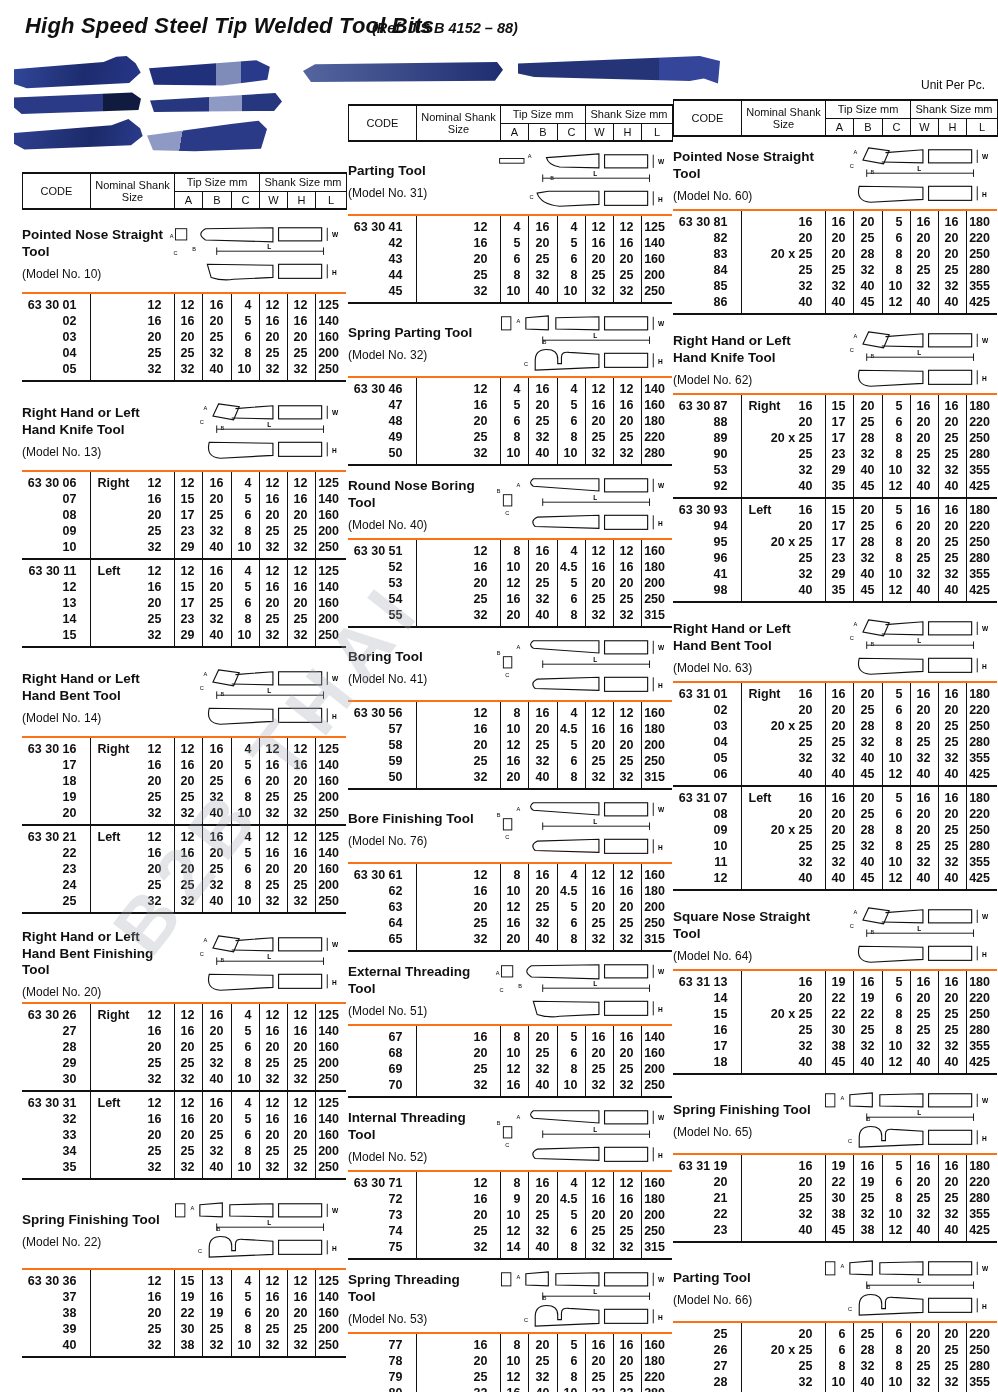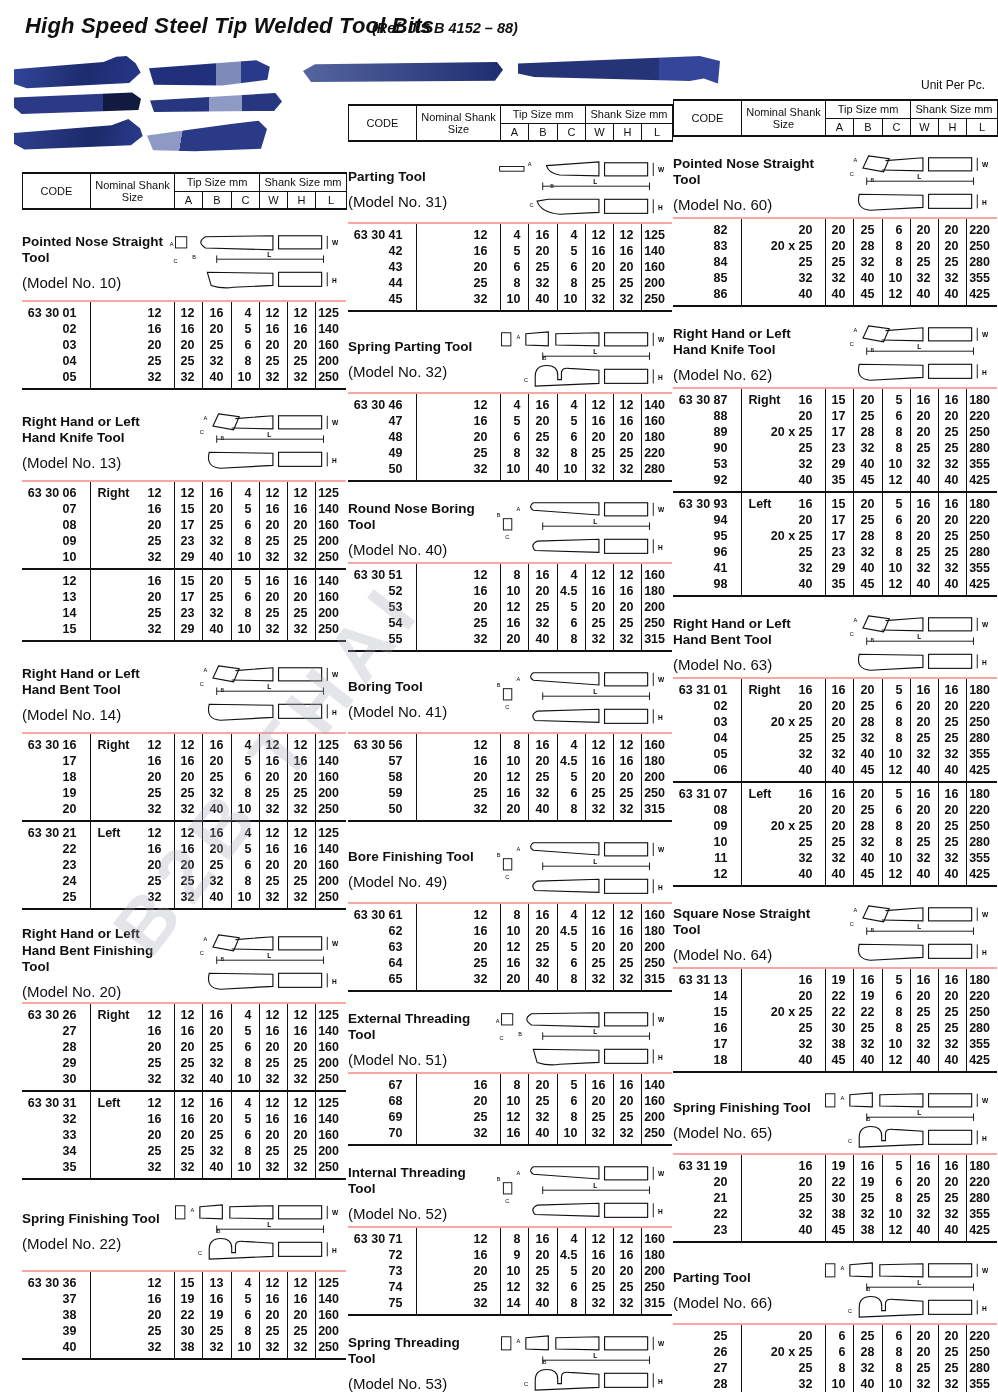--- a/index.html
+++ b/index.html
@@ -31,32 +31,32 @@
   .p8{left:147px;top:119px;width:120px;height:33px;background:linear-gradient(100deg,#8e9ac4 0 30%,#2a3a86 30%);
       clip-path:polygon(0 50%,70% 15%,93% 5%,100% 30%,95% 90%,40% 98%,5% 95%)}
   
   .col{position:absolute}
   #col-1{left:22px;top:172px;width:324px}
   #col-2{left:348px;top:104px;width:324px}
   #col-3{left:673px;top:99px;width:323px}
   table{border-collapse:collapse;table-layout:fixed;width:100%}
   .hdr-table{border-top:2px solid #111;border-bottom:2px solid #111}
   .hdr-table th{border:1px solid #111;font-size:11px;font-weight:400;padding:2px 1px;text-align:center;line-height:1.15}
-  .section{margin-top:16px}
+  .section{margin-top:8px}
   #col-1 .section{margin-bottom:14px}
   #col-2 .section{margin-bottom:3px}
   #col-3 .section{margin-bottom:14px}
   .sec-head{display:flex;align-items:center;min-height:56px}
   #col-1 .sec-head{min-height:72px}
   .sec-text{flex:1;padding-right:4px}
   .sec-title{font-size:13.5px;font-weight:700;line-height:1.22}
-  .sec-model{font-size:15px;margin-top:7px}
+  .sec-model{font-size:12px;margin-top:7px}
   .sec-diagram{flex:0 0 178px;text-align:right}
   .sec-diagram svg{display:block}
-  .data-table{border-top:2px solid #fca5a5;border-bottom:2px solid #111;margin-top:2px}
+  .data-table{border-top:2px solid #f97316;border-bottom:2px solid #111;margin-top:2px}
   .data-table td{border-left:1px solid #111;font-size:12.5px;font-weight:700;padding:0 7px 0 0;
                  line-height:16px;text-align:right;white-space:nowrap;overflow:hidden}
   .data-table td:first-child{border-left:none}
   .data-table tbody{border-top:2px solid #111}
   .data-table tbody:first-of-type{border-top:none}
   .data-table tr:first-child td{padding-top:3px}
   .data-table tr:last-child td{padding-bottom:3px}
   .code-cell{padding-right:13px !important}
   .nominal-cell{padding-right:12px !important}
   .hand-label{float:left;padding-left:7px}
@@ -286,20 +286,30 @@
             <td class="val-cell">29</td>
             <td class="val-cell">40</td>
             <td class="val-cell">10</td>
             <td class="val-cell">32</td>
             <td class="val-cell">32</td>
             <td class="val-cell">250</td>
           </tr>
         </tbody>
         <tbody>
           <tr>
+            <td class="code-cell"><span class="code-prefix">63 30</span> <span class="code-suffix">11</span></td>
+            <td class="nominal-cell"><span class="hand-label">Left</span><span class="nominal-val">12</span></td>
+            <td class="val-cell">12</td>
+            <td class="val-cell">16</td>
+            <td class="val-cell">4</td>
+            <td class="val-cell">12</td>
+            <td class="val-cell">12</td>
+            <td class="val-cell">125</td>
+          </tr>
+          <tr>
             <td class="code-cell"><span class="code-suffix">12</span></td>
             <td class="nominal-cell"><span class="nominal-val">16</span></td>
             <td class="val-cell">15</td>
             <td class="val-cell">20</td>
             <td class="val-cell">5</td>
             <td class="val-cell">16</td>
             <td class="val-cell">16</td>
             <td class="val-cell">140</td>
           </tr>
           <tr>
@@ -1112,21 +1122,21 @@
             <td class="val-cell">32</td>
             <td class="val-cell">315</td>
           </tr>
         </tbody>
       </table>
     </div>
     <div class="section">
       <div class="sec-head">
         <div class="sec-text">
           <div class="sec-title">Bore Finishing Tool</div>
-          <div class="sec-model">(Model No. 49)</div>
+          <div class="sec-model">(Model No. 76)</div>
         </div>
         <div class="sec-diagram">
           <svg width="178" height="62" viewBox="0 0 190 66">
             <path d="M42 5 Q36 9 42 13 L112 18 L112 5 Z" fill="none" stroke="#111" stroke-width="1.2"></path>
             <path d="M44 56 Q38 50 46 46 L112 44 L112 58 Z" fill="none" stroke="#111" stroke-width="1.2"></path>
             <rect x="10" y="22" width="9" height="12" fill="none" stroke="#111"></rect>
             <text x="24" y="14" font-size="6">A</text>
             <text x="3" y="20" font-size="6">B</text>
             <text x="12" y="44" font-size="6">C</text>
             <rect x="118" y="5" width="46" height="14" fill="none" stroke="#111" stroke-width="1.2"></rect>
@@ -1527,20 +1537,30 @@
           <col style="width: 84px;">
           <col style="width: 28px;">
           <col style="width: 29px;">
           <col style="width: 28px;">
           <col style="width: 28px;">
           <col style="width: 28px;">
           <col style="width: 31px;">
         </colgroup>
         <tbody>
           <tr>
+            <td class="code-cell"><span class="code-prefix">63 30</span> <span class="code-suffix">81</span></td>
+            <td class="nominal-cell"><span class="nominal-val">16</span></td>
+            <td class="val-cell">16</td>
+            <td class="val-cell">20</td>
+            <td class="val-cell">5</td>
+            <td class="val-cell">16</td>
+            <td class="val-cell">16</td>
+            <td class="val-cell">180</td>
+          </tr>
+          <tr>
             <td class="code-cell"><span class="code-suffix">82</span></td>
             <td class="nominal-cell"><span class="nominal-val">20</span></td>
             <td class="val-cell">20</td>
             <td class="val-cell">25</td>
             <td class="val-cell">6</td>
             <td class="val-cell">20</td>
             <td class="val-cell">20</td>
             <td class="val-cell">220</td>
           </tr>
           <tr>

